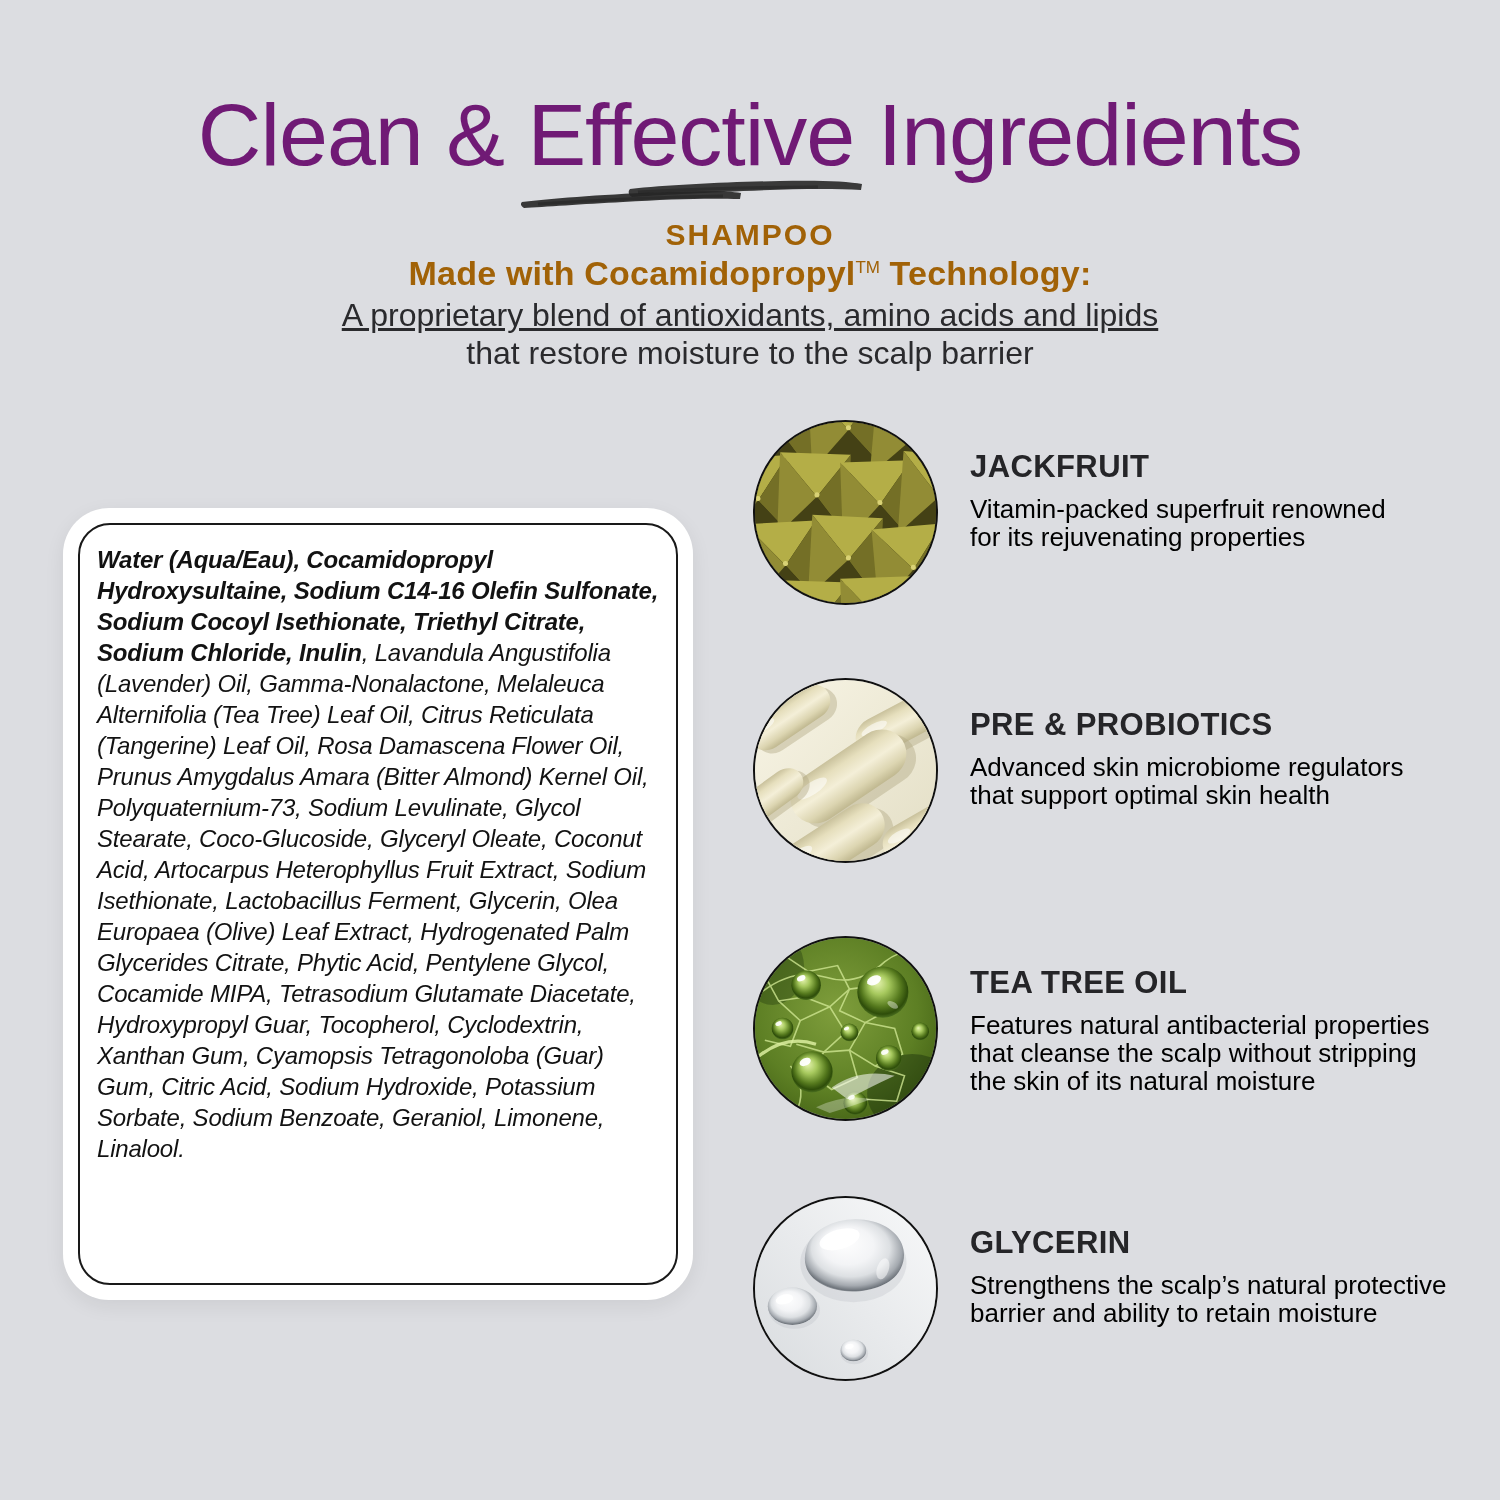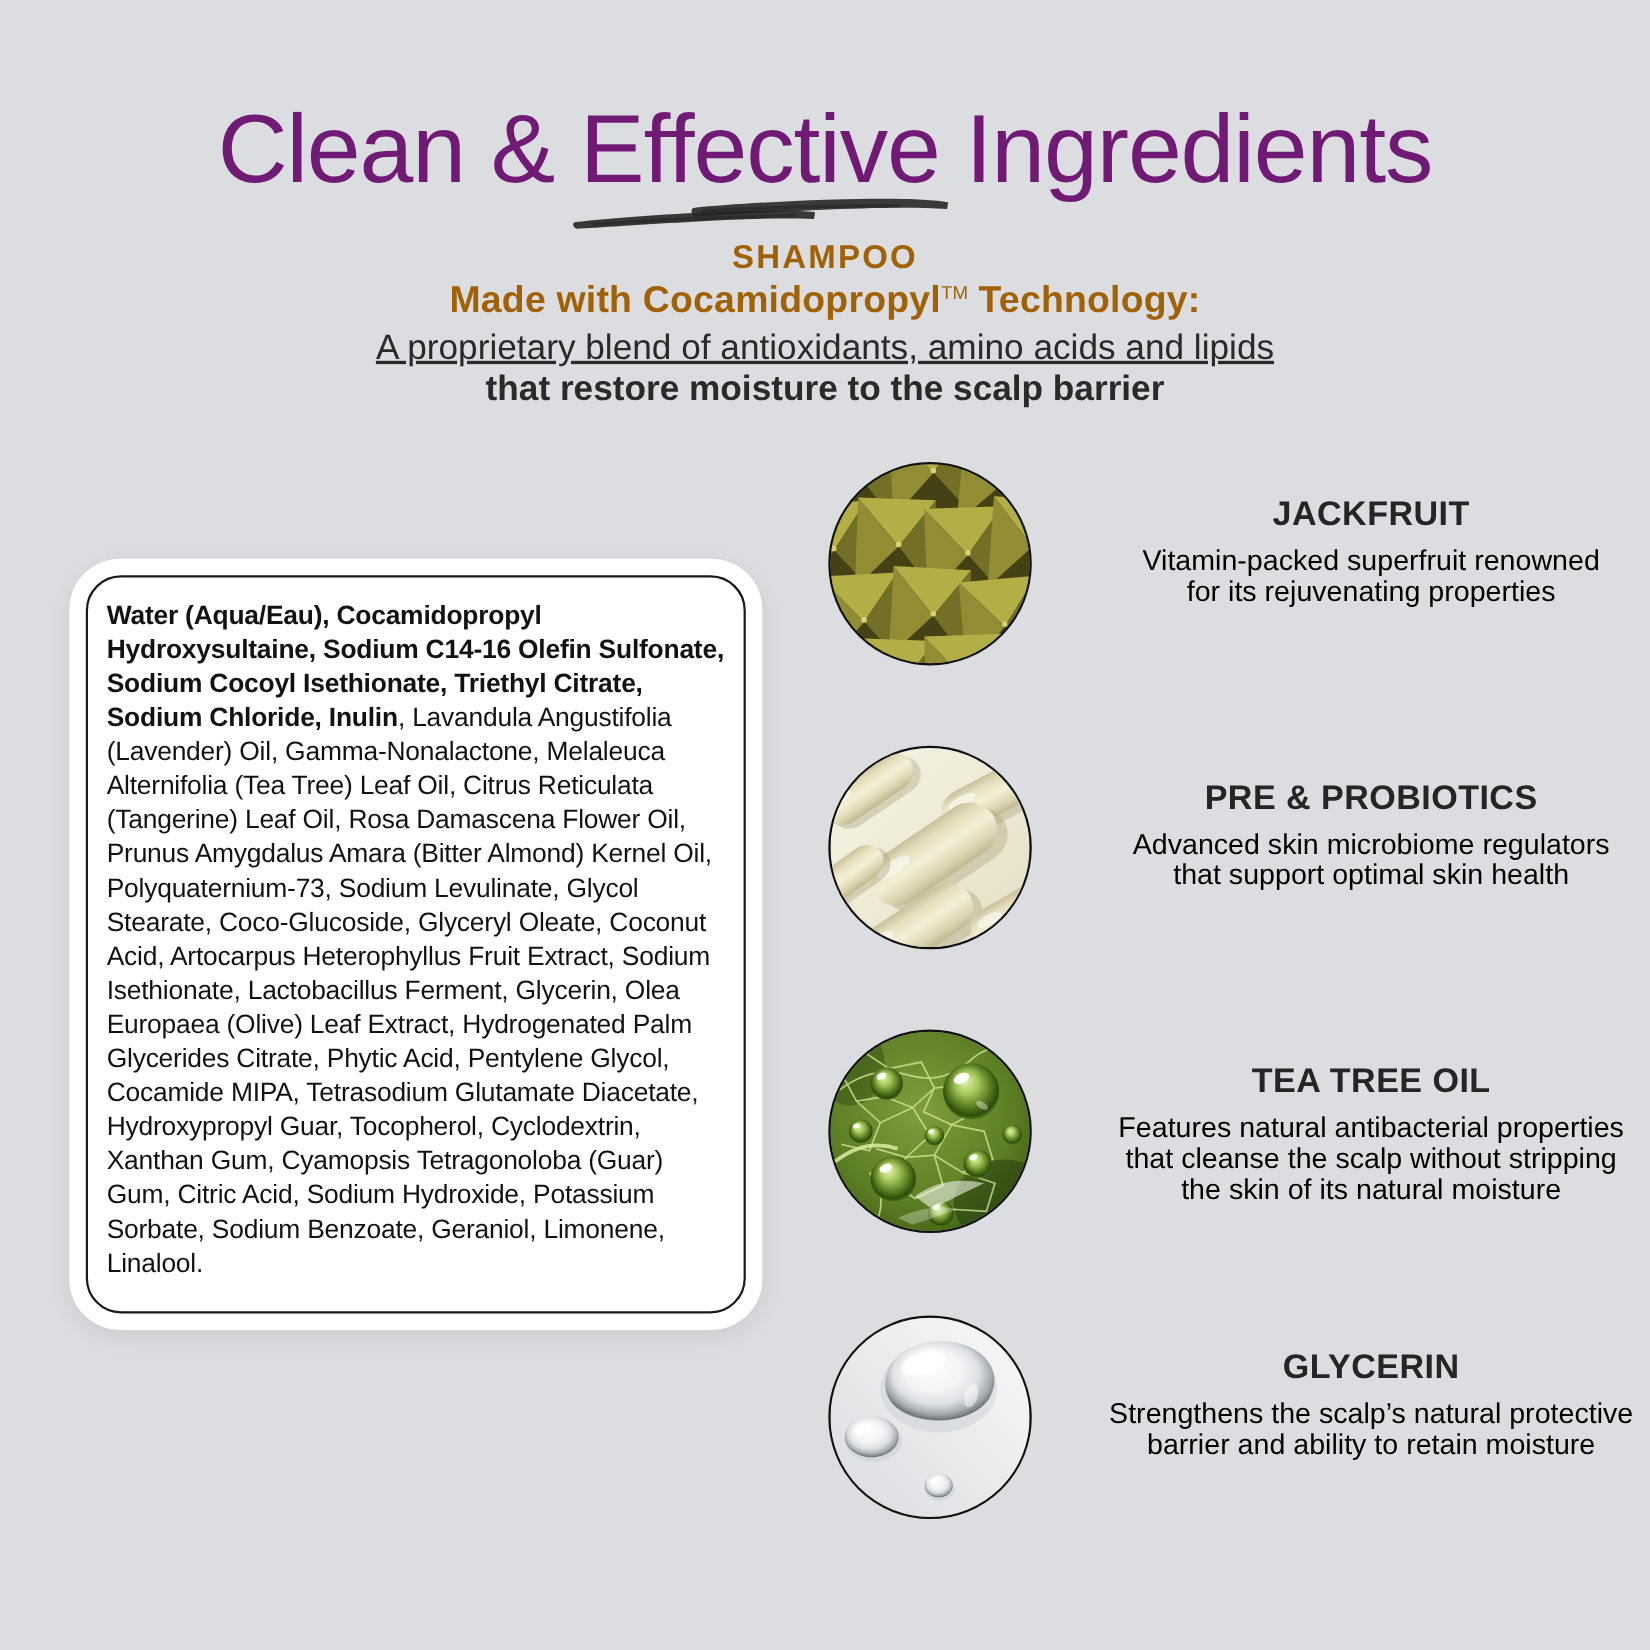--- a/index.html
+++ b/index.html
@@ -11,38 +11,39 @@
   .title{
     position:absolute;top:84px;left:0;width:100%;margin:0;
     text-align:center;font-size:88px;font-weight:400;letter-spacing:-1px;color:#701a75;
   }
   .scribble{position:absolute;left:518px;top:178px;}
   .sub{position:absolute;left:0;width:100%;text-align:center;color:#a16207;}
   .product{top:218px;font-size:30px;font-weight:600;letter-spacing:2px;}
   .tech{top:254px;font-size:34px;font-weight:700;letter-spacing:0.2px;}
   .tech sup{font-size:0.5em;font-weight:400;letter-spacing:0;}
   .d1{top:297px;font-size:32px;font-weight:400;color:#2a2a2d;text-decoration:underline;}
-  .d2{top:335px;font-size:32px;font-weight:700;color:#2a2a2d;}
+  .d2{top:335px;font-size:32px;font-weight:400;color:#2a2a2d;}
 
   .panel{
-    position:absolute;left:63px;top:508px;width:630px;height:701px;
+    position:absolute;left:63px;top:508px;width:630px;height:792px;
     background:#ffffff;border-radius:46px;
     box-shadow:0 6px 20px rgba(0,0,0,0.07);
+    font-style:italic;
   }
   .panel-inner{
     position:absolute;left:15px;top:15px;right:15px;bottom:15px;
     border:2.5px solid #191919;border-radius:32px;
     padding:19px 17px;box-sizing:border-box;overflow:hidden;
   }
   .ing{
     margin:0;font-size:24px;line-height:31px;letter-spacing:-0.2px;color:#121212;
   }
   .ing .ing-bold{font-weight:700;}
 
-  .feature{position:absolute;left:753px;display:flex;gap:56px;text-align:center;}
+  .feature{position:absolute;left:753px;display:flex;gap:32px;}
   .f1{top:420px;}.f2{top:678px;}.f3{top:936px;}.f4{top:1196px;}
   .circle{
     flex:none;width:185px;height:185px;border-radius:50%;
     border:2.5px solid #101010;overflow:hidden;box-sizing:border-box;background:#888;
   }
   .circle svg{display:block;width:100%;height:100%;}
   .ftext{width:505px;padding-top:30px;}
   .fname{font-size:31px;font-weight:700;letter-spacing:0.4px;color:#252528;line-height:1.1;}
   .fdesc{margin-top:11px;font-size:26px;line-height:28px;color:#000000;white-space:pre-line;}
 </style>

